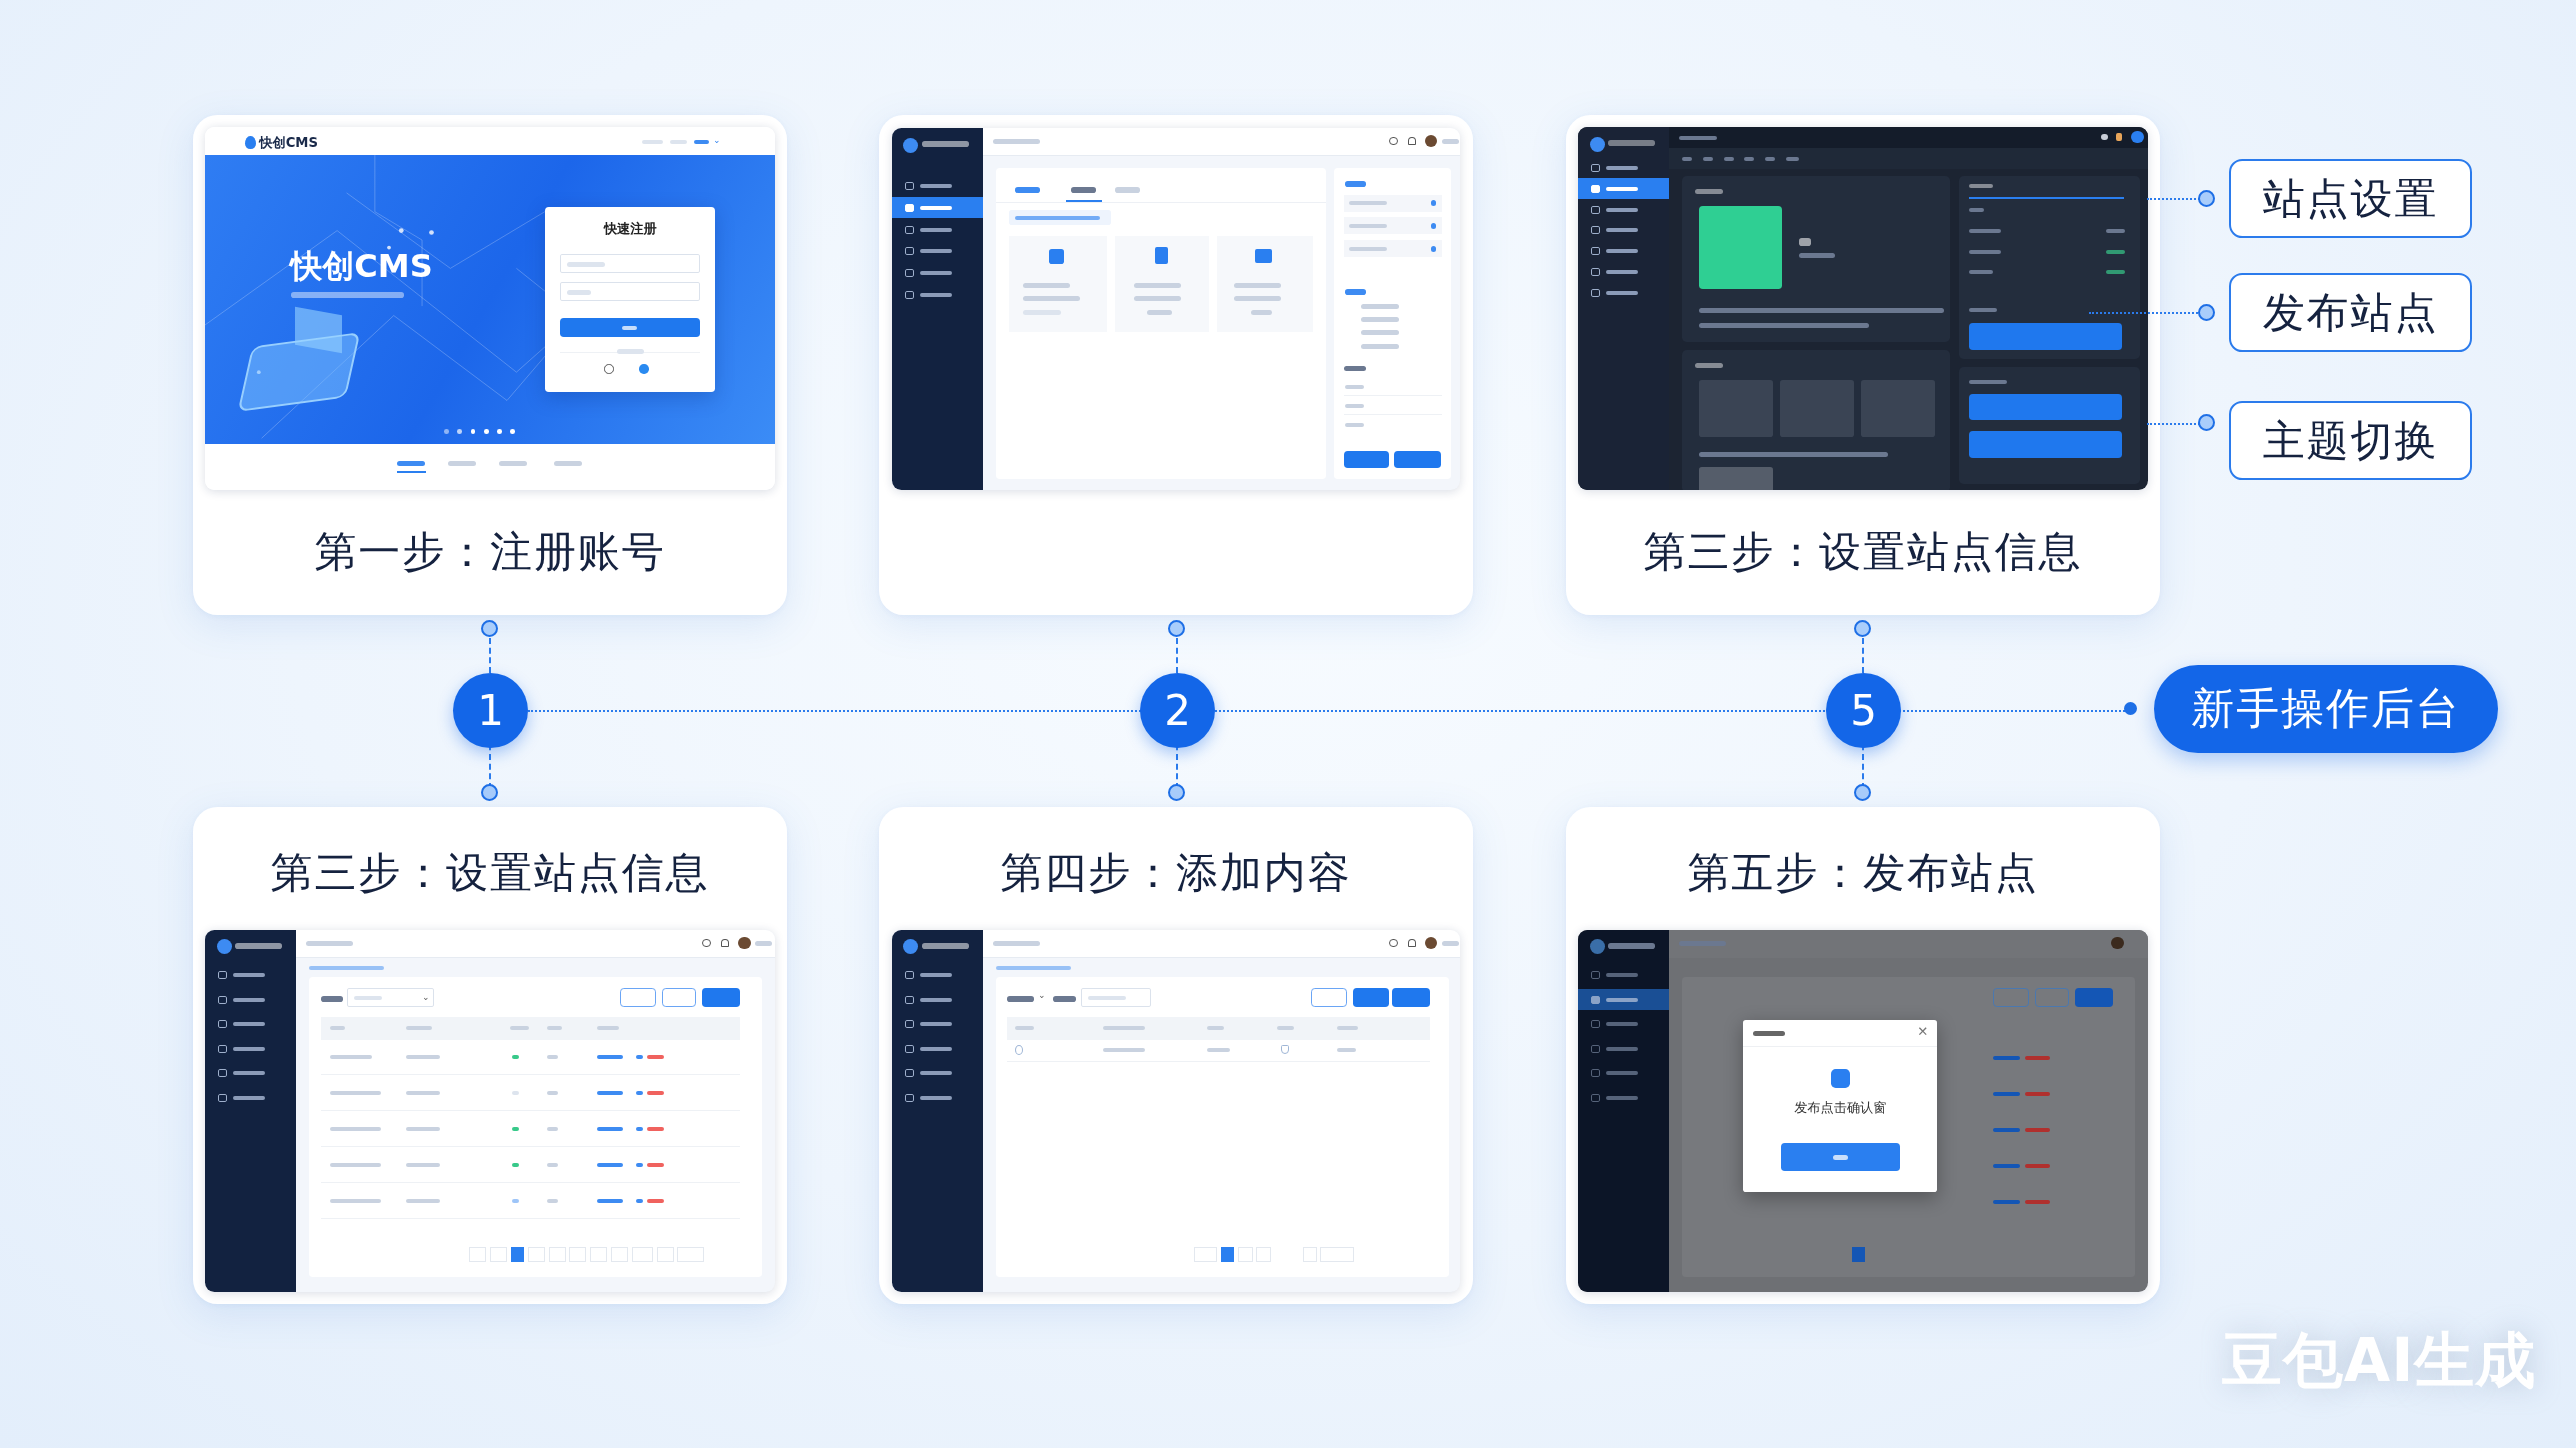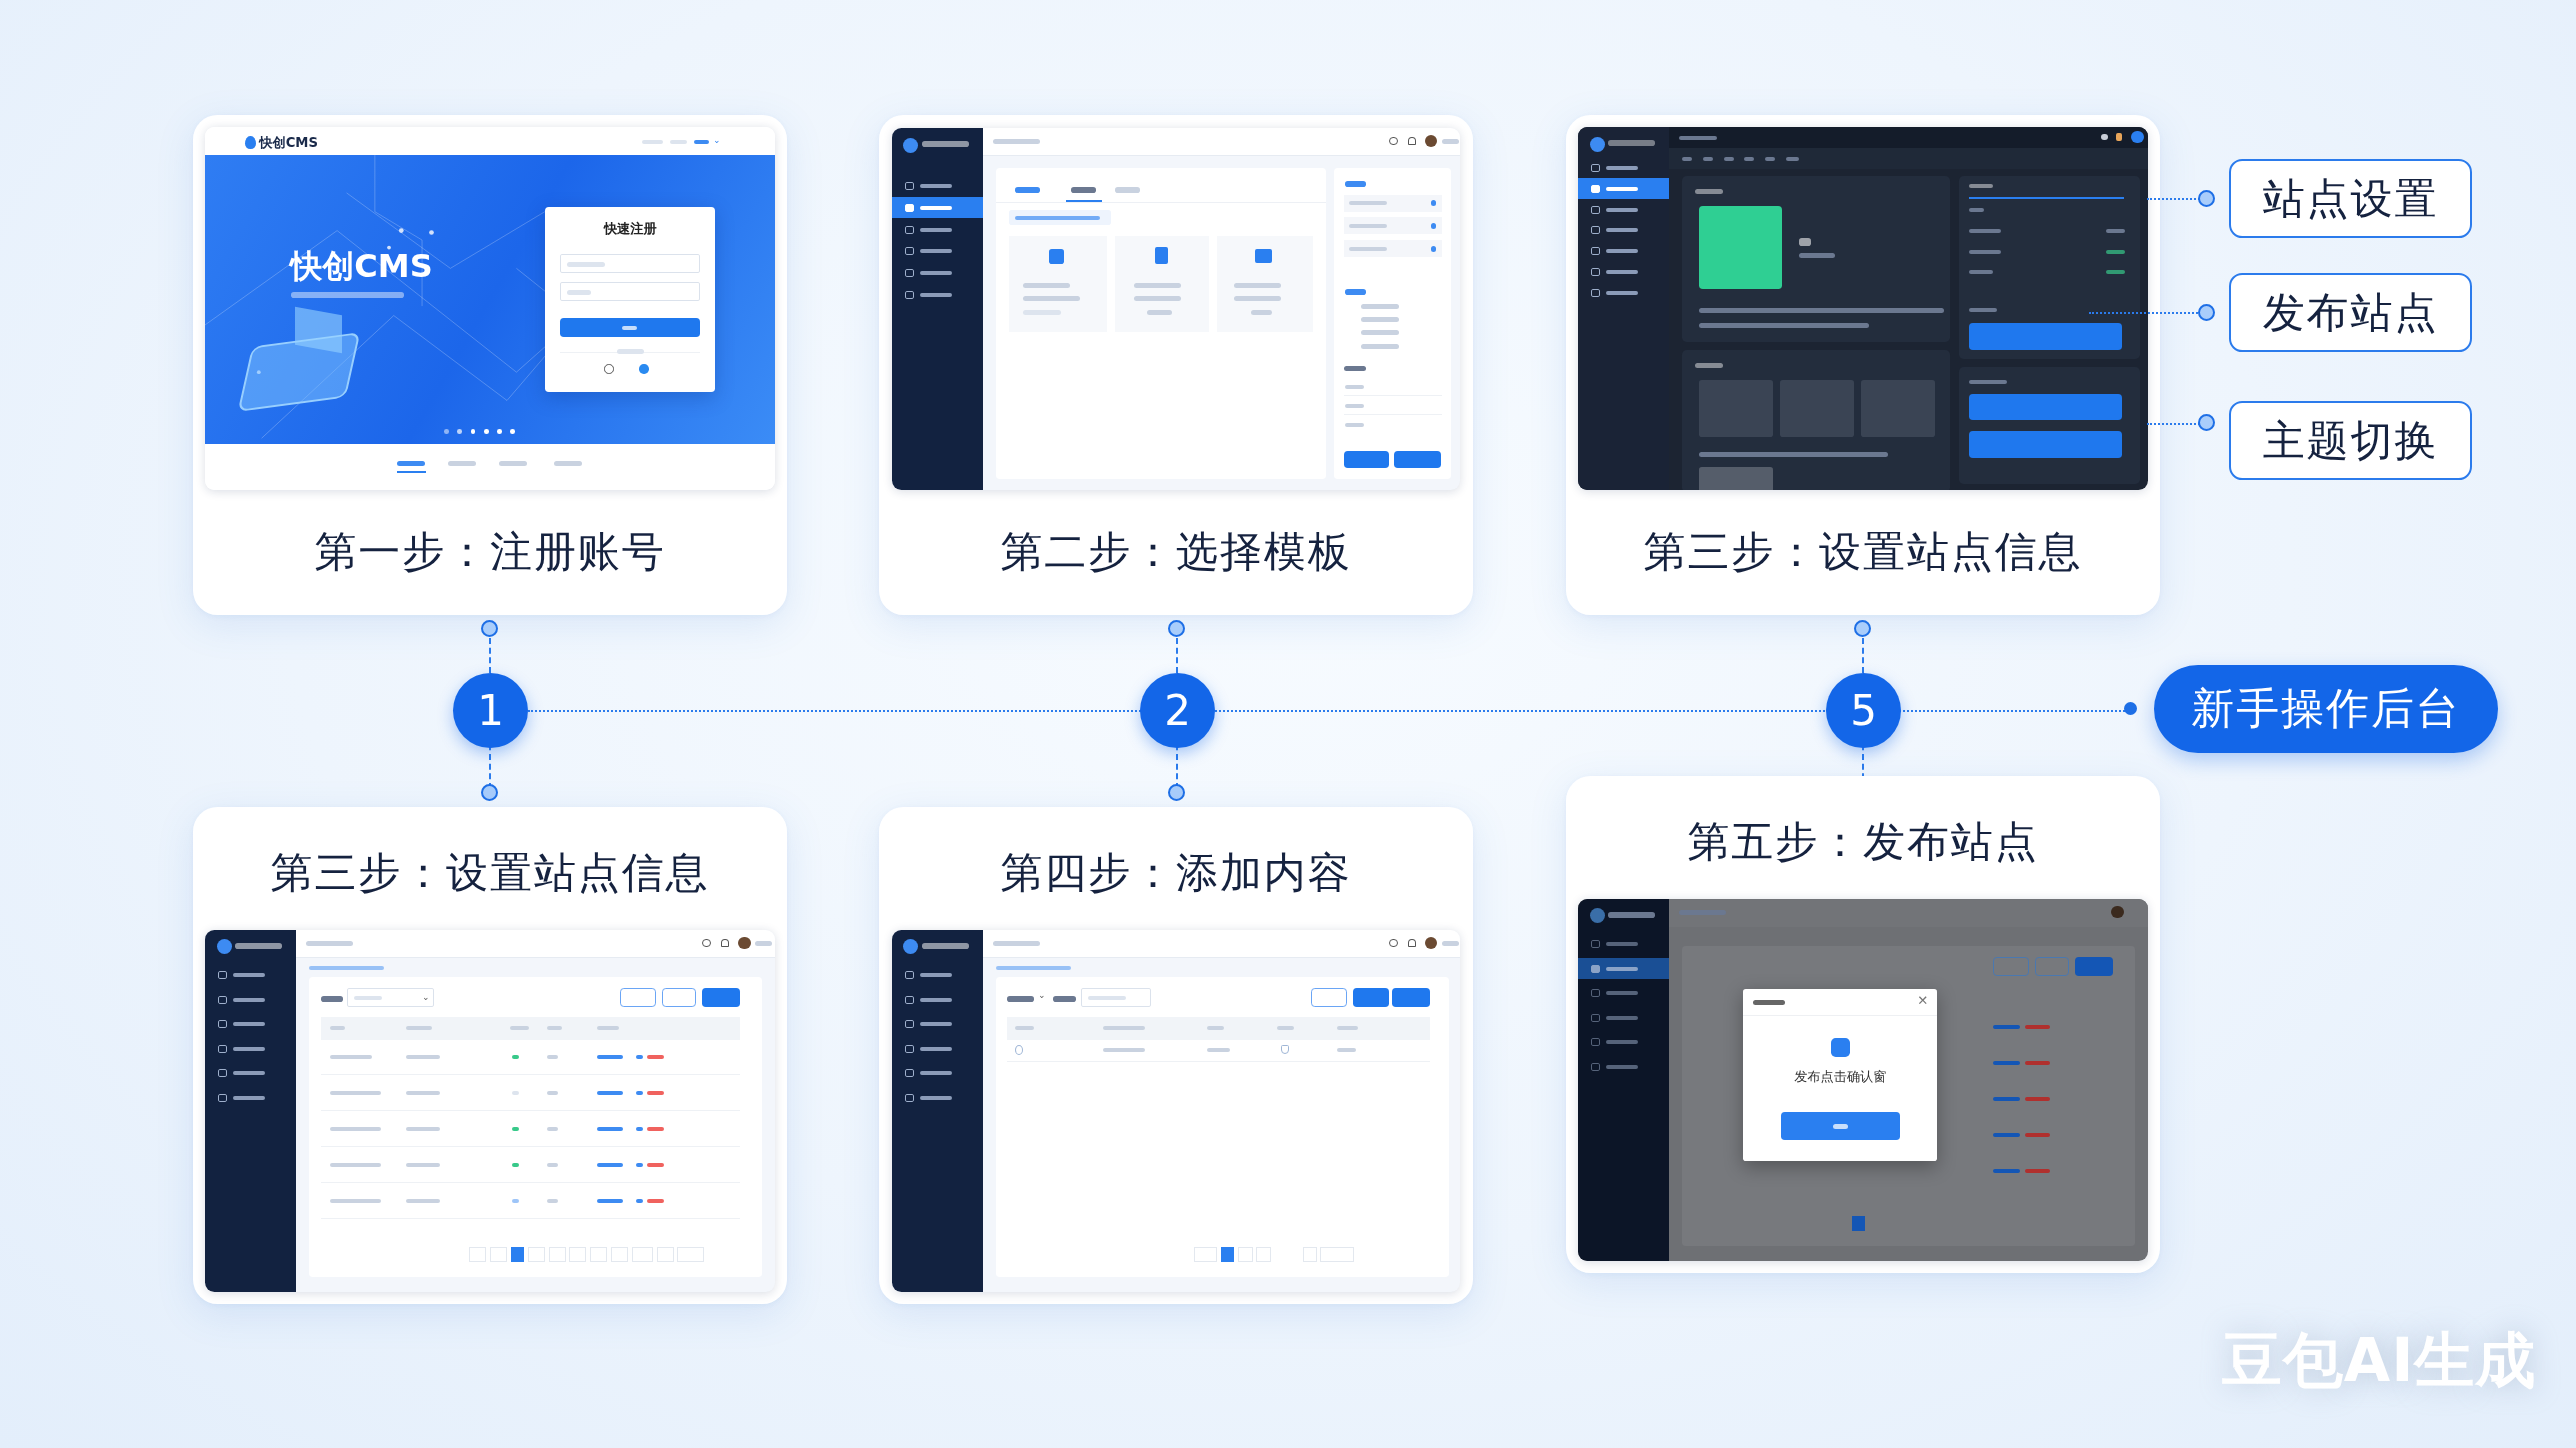--- a/index.html
+++ b/index.html
@@ -268,21 +268,20 @@
       <div class="abs" style="left:9.4px; top:230px; width:98px; height:17px; border-bottom:0.9px solid #eef1f5;">
           <span class="bar" style="left:1.9px; top:5.7px; width:19px; height:3.8px;"></span>
         </div>
       <div class="abs" style="left:9.4px; top:249px; width:98px; height:17px;">
           <span class="bar" style="left:1.9px; top:5.7px; width:19px; height:3.8px;"></span>
         </div>
       <div class="btn-blue" style="left:9.4px; top:283px; width:45px; height:17px;"></div>
       <div class="btn-blue" style="left:60px; top:283px; width:47px; height:17px;"></div>
     </div>
   </div>
-  <div class="card-title" style="top:409px;">第二步：选择模板</div>
 </div>
 
 <div class="card" style="left:1566px; top:115px; width:594px; height:500px;">
   <div class="shot" style="left:12.3px; top:12.3px; width:570px; height:363px; background:#1c2432;">
     <div class="sidebar" style="width:91px; background:#1a2336;">
       <span class="logo"></span>
       <span class="bar white" style="left:30px; top:13.2px; width:47px; height:5.7px; opacity:0.55;"></span>
       <div class="side-item" style="top:30px;">
           <span class="ic"></span>
           <span class="tx"></span>
@@ -585,21 +584,21 @@
         <span style="width:15px;height:15px;border:0.9px solid #e3e8ef;"></span>
         <span style="width:15px;height:15px;border:0.9px solid #e3e8ef;"></span>
         <span style="width:24.5px;height:15px;"></span>
         <span style="width:13.2px;height:15px;border:0.9px solid #e3e8ef;"></span>
         <span style="width:34px;height:15px;border:0.9px solid #e3e8ef;"></span>
       </div>
     </div>
   </div>
 </div>
 
-<div class="card" style="left:1566px; top:776px; width:594px; height:497px;">
+<div class="card" style="left:1566px; top:807px; width:594px; height:497px;">
   <div class="card-title" style="top:38px;">第五步：发布站点</div>
   <div class="shot" style="left:12.3px; top:123px; width:570px; height:362px; background:#6e7074;">
     <div class="sidebar" style="width:91px; background:#0c1527;">
       <span class="logo" style="background:#3a6ea8;"></span>
       <span class="bar dark" style="left:30px; top:13.2px; width:47px; height:5.7px;"></span>
       <div class="side-item" style="top:34px;">
           <span class="ic" style="border-color:#56637a;"></span>
           <span class="tx" style="background:#56637a;"></span>
         </div>
       <div class="side-item active" style="top:59px; background:#1a4f95;">

